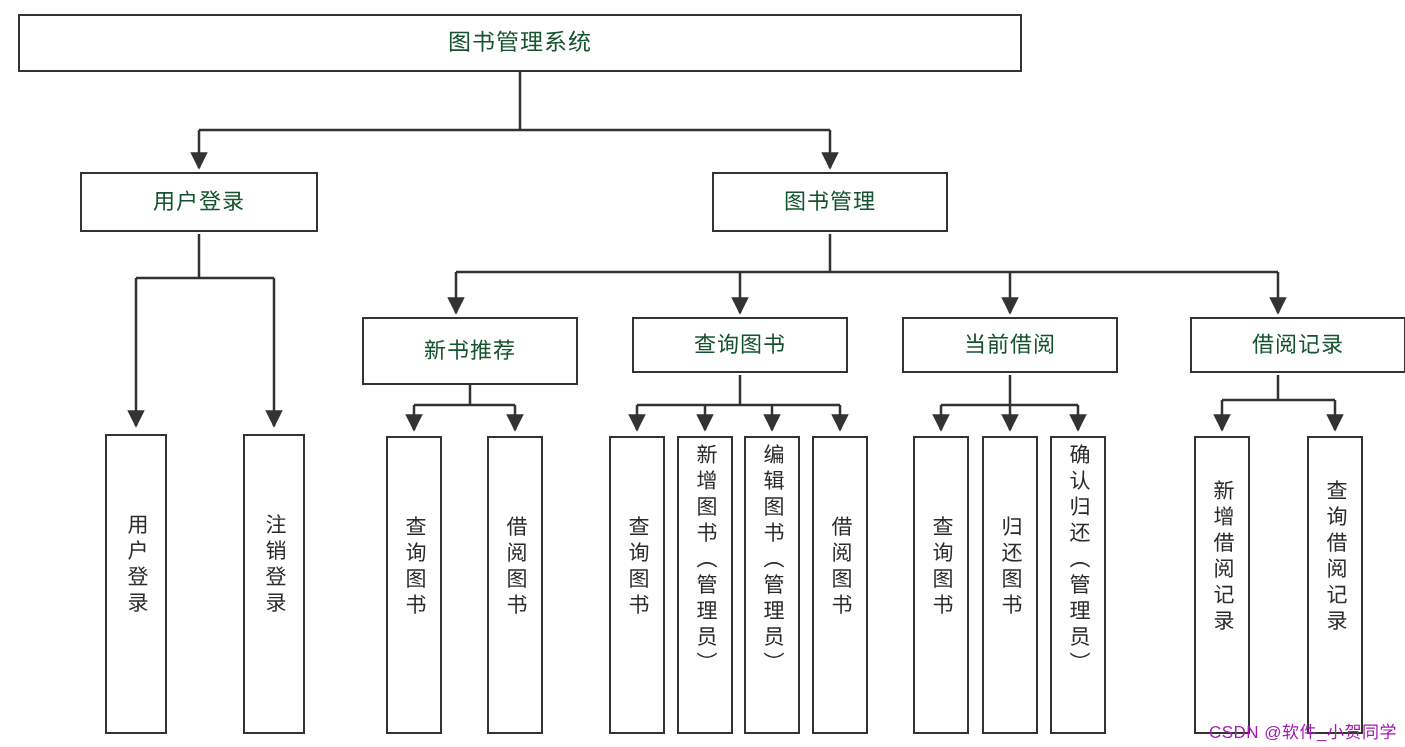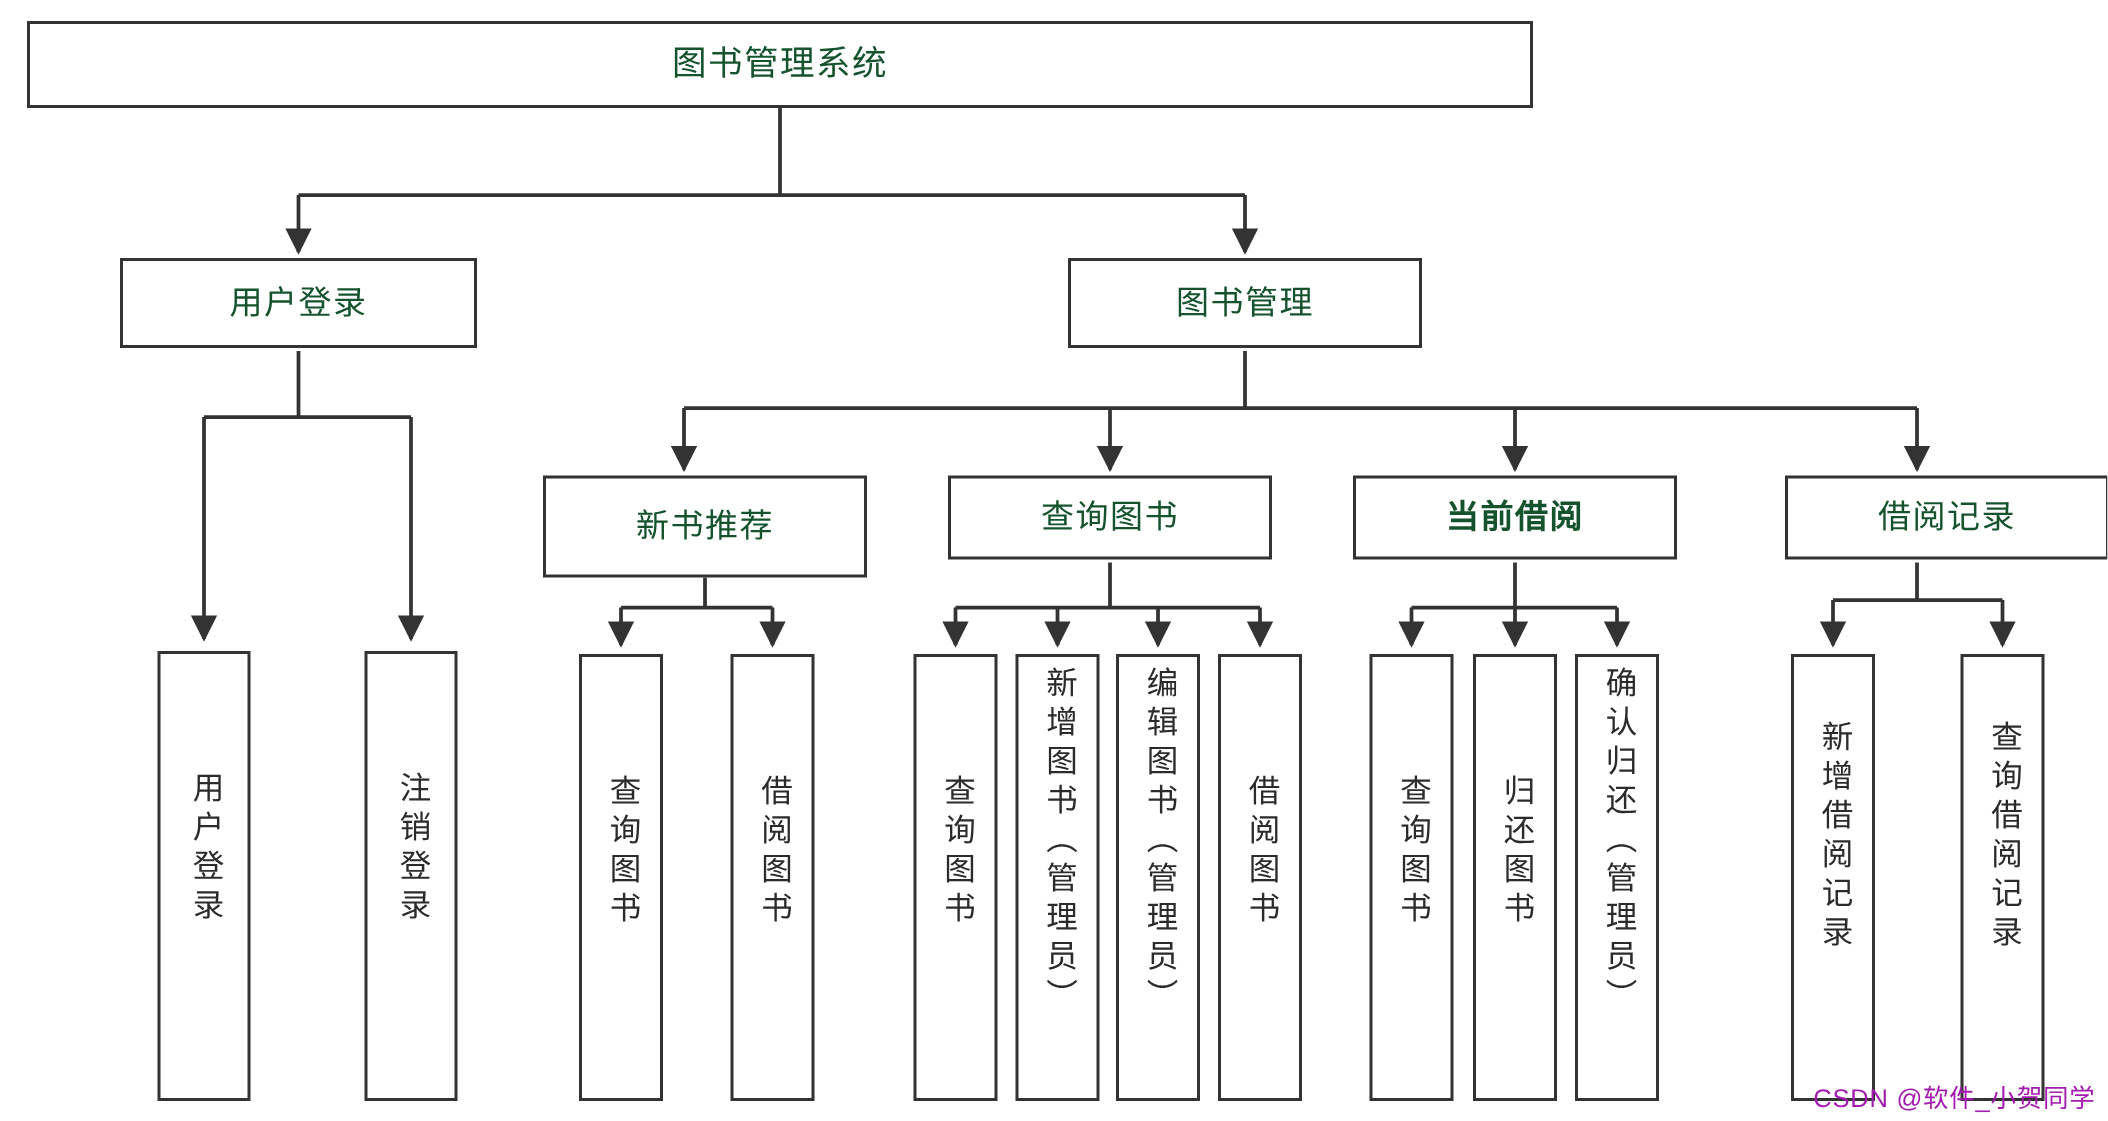--- a/index.html
+++ b/index.html
@@ -140,21 +140,21 @@
   </div>
 
   <div class="node node-h" style="left:362px; top:317px; width:216px; height:68px;">
     <span class="node-label">新书推荐</span>
   </div>
 
   <div class="node node-h" style="left:632px; top:317px; width:216px; height:56px;">
     <span class="node-label">查询图书</span>
   </div>
 
-  <div class="node node-h" style="left:902px; top:317px; width:216px; height:56px;font-weight:bold;">
+  <div class="node node-h" style="left:902px; top:317px; width:216px; height:56px;">
     <span class="node-label">当前借阅</span>
   </div>
 
   <div class="node node-h" style="left:1170px; top:317px; width:216px; height:56px;margin-left:20px;">
     <span class="node-label">借阅记录</span>
   </div>
 
   <div class="node node-v" style="left:105px; top:434px; width:62px; height:300px; padding-top:78px;">
     <span class="node-label">用户登录</span>
   </div>

